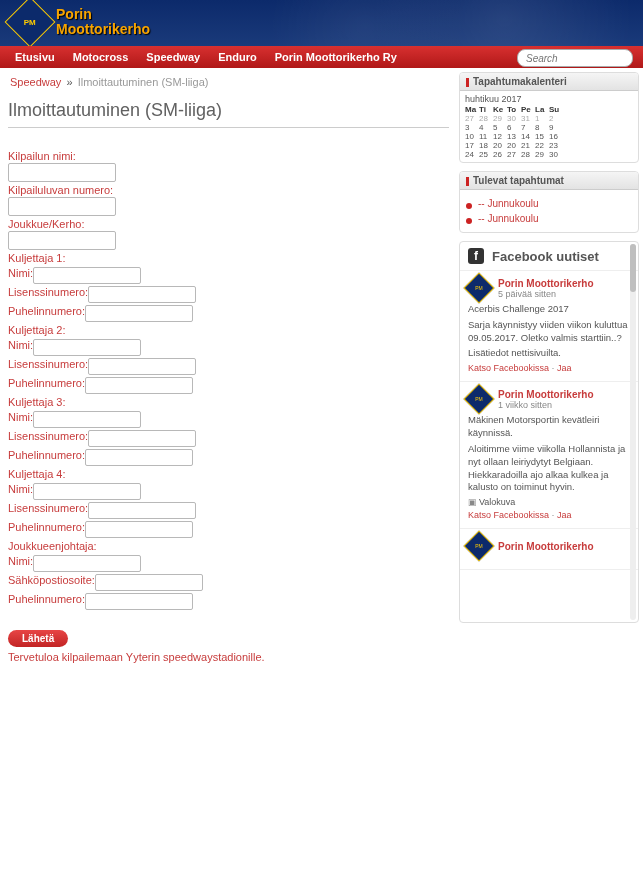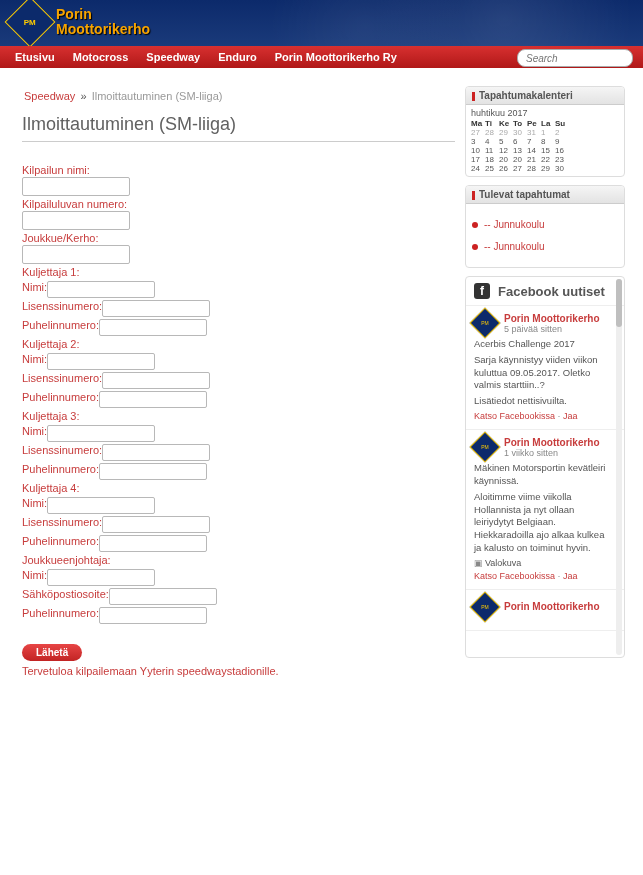--- a/index.html
+++ b/index.html
@@ -7,23 +7,23 @@
   .header{height:46px;background:linear-gradient(#0c2a6b,#1a3a7a);position:relative;overflow:hidden}
   .header::after{content:"";position:absolute;right:0;top:0;bottom:0;left:180px;background:radial-gradient(circle at 70% 40%,rgba(255,255,255,0.15),transparent 40%),radial-gradient(circle at 40% 60%,rgba(255,255,255,0.1),transparent 35%);opacity:.6}
   .logo-box{position:absolute;left:12px;top:4px;display:flex;align-items:center}
   .logo-mark{width:34px;height:34px;background:#0c2a6b;border:1px solid #ffcc00;transform:rotate(45deg);display:flex;align-items:center;justify-content:center;margin-right:8px}
   .logo-mark span{transform:rotate(-45deg);color:#ffcc00;font-weight:bold;font-size:8px}
   .logo-text{color:#f7a400;font-weight:bold;font-size:14px;line-height:1.05;text-shadow:1px 1px 1px #000}
   .navbar{height:22px;background:linear-gradient(#d83030,#b01818);display:flex;align-items:center;padding:0 6px;position:relative}
   .navlink{color:#fff;font-size:11px;font-weight:bold;padding:0 9px;cursor:pointer;white-space:nowrap}
   .search-box{position:absolute;right:10px;top:3px}
   .search-box input{width:98px;height:14px;border-radius:8px;border:1px solid #aaa;padding:1px 8px;font-size:10px;font-style:italic;color:#888}
-  .body{display:flex;padding:18px}
+  .body{display:flex;padding:4px}
   .main{flex:1;min-width:0;padding:0 4px}
-  .sidebar{width:160px;margin-left:6px}
+  .sidebar{width:180px;margin-left:6px}
   .breadcrumb{font-size:11px;color:#999;padding:4px 0 6px 2px}
   .breadcrumb a{color:#c73c3c;text-decoration:none}
   .sep{color:#555;margin:0 2px}
   .title{font-size:18px;color:#616161;font-weight:normal;margin:6px 0 4px 0;border-bottom:1px solid #ccc;padding-bottom:6px}
   .form-section{margin-top:22px}
   .field-row{margin:0 0 2px 0}
   .label{color:#c73c3c;font-size:11px;display:block;margin-bottom:1px}
   .inline-label{color:#c73c3c;font-size:11px;display:inline-block;margin-right:0}
   .text-in{border:1px solid #b8b8b8;background:#fff;height:15px;padding:1px 3px;font-size:11px;vertical-align:middle;border-radius:2px}
   .w-std{width:100px}
@@ -37,21 +37,21 @@
   .panel{border:1px solid #ddd;border-radius:4px;margin-bottom:8px;overflow:hidden;background:#fff}
   .panel-hd{background:linear-gradient(#f5f5f5,#e3e3e3);border-bottom:1px solid #ccc;font-size:10px;font-weight:bold;color:#555;padding:3px 6px}
   .panel-hd .bar{display:inline-block;width:3px;height:9px;background:#c22;margin-right:4px;vertical-align:middle}
   .cal{padding:3px 5px;font-size:8px;color:#555}
   .cal-month{font-size:9px;margin-bottom:1px}
   .cal-row{display:flex}
   .cal-row span{width:14px;}
   .cal-row.hd span{font-weight:bold;color:#333}
   .cal-row.dim span{color:#aaa}
   .events{padding:4px 6px;font-size:10px}
-  .events .ev{display:flex;align-items:center;margin:11px 0}
+  .events .ev{display:flex;align-items:flex-end;margin:4px 0}
   .dot{width:6px;height:6px;background:#c22;border-radius:50%;margin-right:6px}
   .ev a{color:#c73c3c;text-decoration:none}
   .fb-wrap{border:1px solid #ddd;border-radius:4px;background:#fff;position:relative}
   .fb-scroll{position:absolute;right:0;top:0;bottom:0;width:10px}
   .fb-scroll .track{position:absolute;right:2px;top:2px;bottom:2px;width:6px;background:#eee;border-radius:3px}
   .fb-scroll .thumb{position:absolute;right:2px;top:2px;width:6px;height:48px;background:#bfbfbf;border-radius:3px}
   .fb-hd{display:flex;align-items:center;padding:6px 8px;border-bottom:1px solid #eee}
   .fb-icn{width:16px;height:16px;background:#333;color:#fff;font-weight:bold;display:flex;align-items:center;justify-content:center;border-radius:3px;font-size:12px;margin-right:8px}
   .fb-title{font-size:13px;color:#555;font-weight:bold}
   .fb-post{padding:6px 10px 8px 8px;border-bottom:1px solid #eee}

